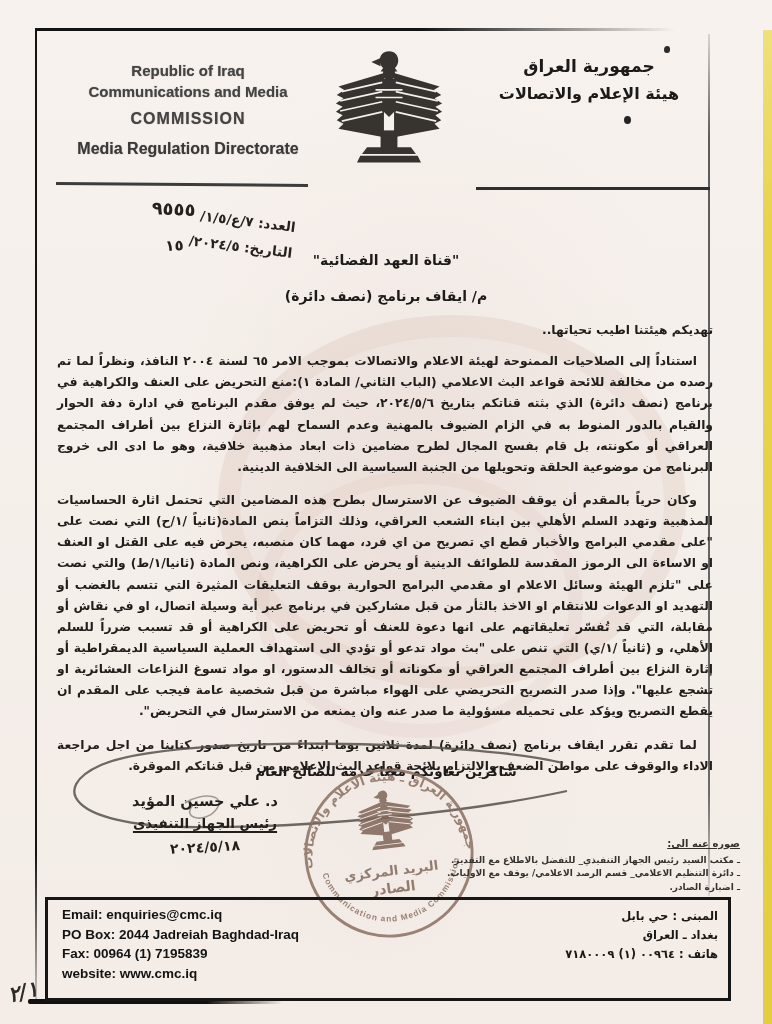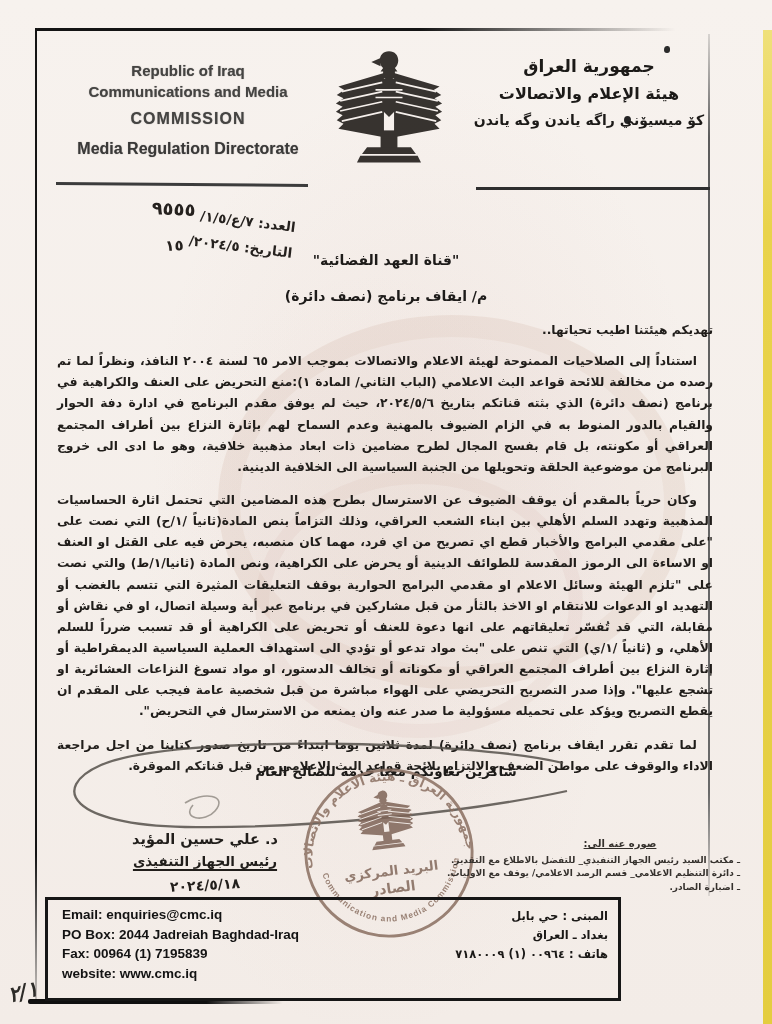--- a/index.html
+++ b/index.html
@@ -64,35 +64,35 @@
   .body-wrap { position:absolute; left:57px; top:320px; width:656px; direction:rtl; text-align:justify;
     font-weight:bold; font-size:12.3px; line-height:1.72; color:#201d1a; }
   .body-wrap .greet { text-align:right; margin:0 0 10px 0; }
   .body-wrap p.bp { margin:0 0 12px 0; text-indent:16px; }
 
   .closing { position:absolute; left:186px; top:763px; width:400px; text-align:center; direction:rtl;
     font-weight:bold; font-size:13.5px; }
 
   .sig { position:absolute; left:100px; top:793px; width:210px; text-align:center; direction:rtl;
     font-weight:bold; color:#211e1b; }
-  .sig .s-name { font-size:14.5px;margin-top:38px; }
+  .sig .s-name { font-size:14.5px; }
   .sig .s-title { font-size:13.5px; margin-top:6px; text-decoration:underline; text-decoration-thickness:2px; text-underline-offset:3px; }
   .sig .s-date { font-size:14px; margin-top:8px; transform:rotate(-3deg); }
 
   .scribble { position:absolute; left:35px; top:733px; pointer-events:none; }
   .stamp { position:absolute; left:296px; top:765px; opacity:.85; transform:rotate(-7deg); }
 
   
   .copies { position:absolute; right:32px; top:836px; width:300px; direction:rtl; text-align:right;
     font-size:9px; font-weight:bold; color:#35312d; line-height:1.55; }
-  .copies .c-head { font-size:10px; text-decoration:underline; margin-left:60px; text-align:center; margin-bottom:2px; }
+  .copies .c-head { font-size:10px; text-decoration:underline; margin-left:60px; text-align:right; margin-bottom:2px; }
   .copies .c-item::before { content:"ـ  "; }
 
   
-  .footer-box { position:absolute; left:45px; top:897px; width:576px; height:104px;
+  .footer-box { position:absolute; left:45px; top:897px; width:686px; height:104px;
     border:3px solid #161616; box-sizing:border-box; }
   .f-left { position:absolute; left:14px; top:5px; font-family:"Liberation Sans", sans-serif;
     font-weight:bold; font-size:13.5px; color:#131313; line-height:1.45; }
   .f-right { position:absolute; right:10px; top:7px; width:230px; direction:rtl; text-align:right;
     font-weight:bold; font-size:11.5px; color:#1a1816; line-height:1.65; }
 
   .page-marker { position:absolute; left:8px; top:980px; font-size:21px; font-weight:bold;
     color:#2d2b28; transform:rotate(-14deg); font-style:italic; }
 </style>
 </head>
@@ -139,21 +139,20 @@
   </div>
   <div class="hdr-en-rule"></div>
 
   <svg class="emblem" width="118" height="130" viewBox="0 0 140 150">
     <use href="#eagle-shape" fill="#272320"></use>
   </svg>
 
   <div class="hdr-ar">
     <div class="a1">جمهورية العراق</div>
     <div class="a2">هيئة الإعلام والاتصالات</div>
-    <div class="a3">كۆ ميسيۆني راگه ياندن وگه ياندن</div>
   </div>
   <div class="hdr-ar-rule"></div>
 
   <div class="ref">
     <div>
       <span>العدد:</span>
       <span>٧/ع/١/٥/</span>
       <span class="hand-num">٩٥٥٥</span>
     </div>
     <div class="row2">

